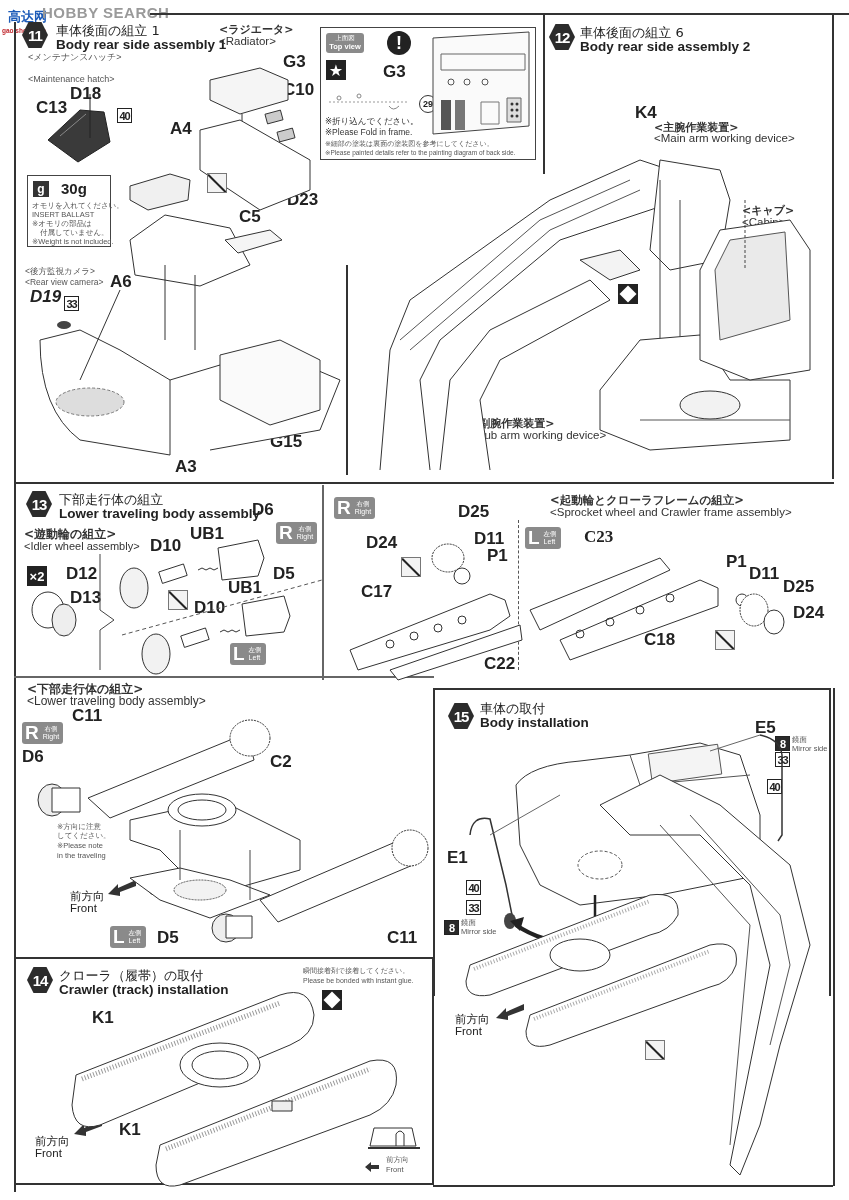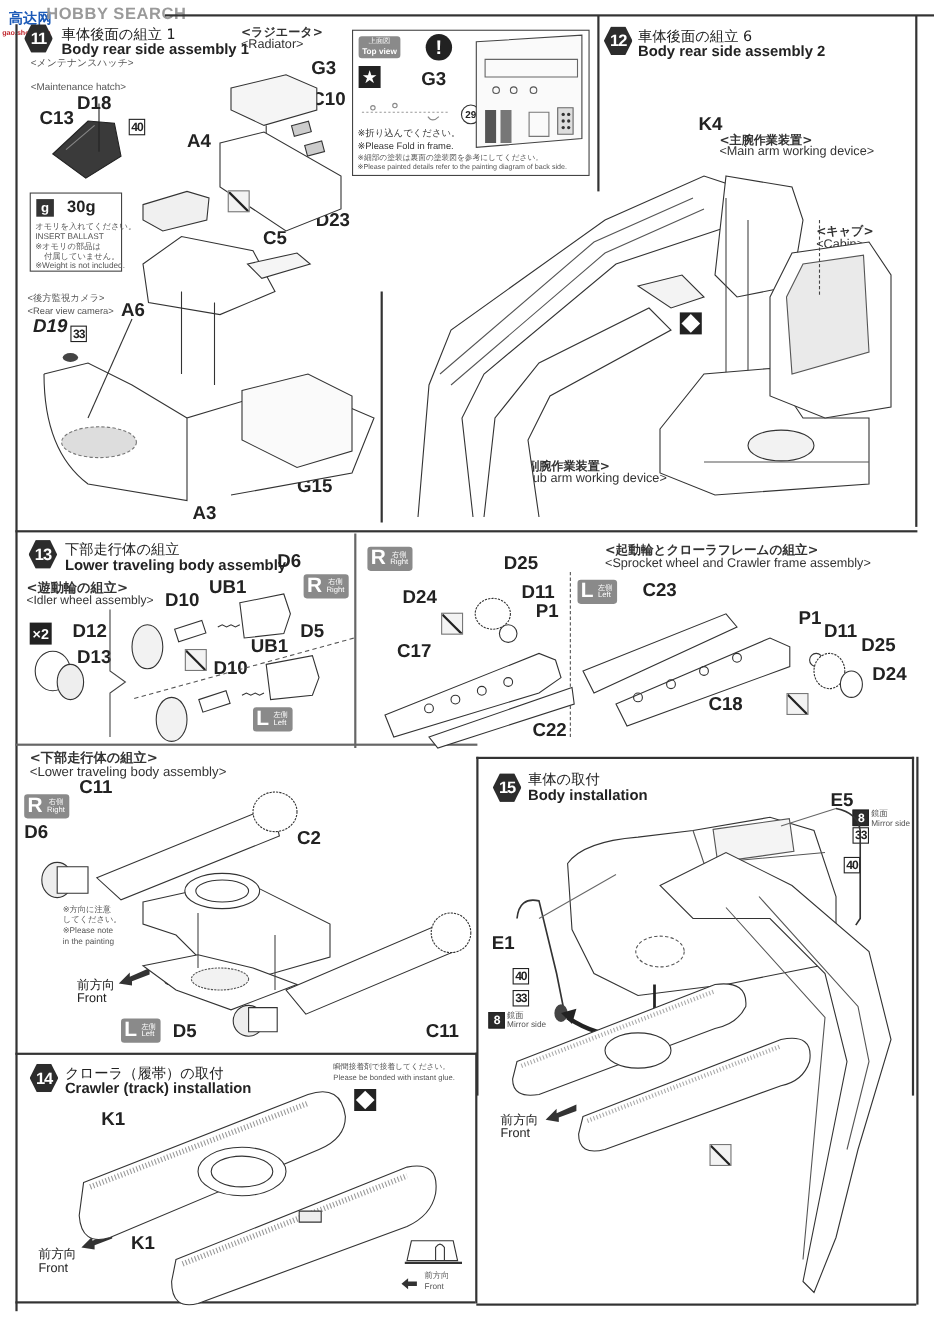--- a/index.html
+++ b/index.html
@@ -271,21 +271,21 @@
 
 <div class="sub-jp" style="left:550px;top:493px;font-size:11.5px;">&lt;起動輪とクローラフレームの組立&gt;</div>
 <div class="sub-en" style="left:550px;top:506px;font-size:11.5px;">&lt;Sprocket wheel and Crawler frame  assembly&gt;</div>
 <div class="side-tag" style="left:525px;top:527px;">
   <span class="big">L</span>
   <span class="lbls">
       <span class="jp">左側</span>
       <span class="en">Left</span>
     </span>
 </div>
-<div class="part" style="left:584px;top:527px;">C23</div>
+<div class="part" style="left:584px;top:527px;font-family:Liberation Serif, serif;">C23</div>
 <div class="part" style="left:726px;top:552px;">P1</div>
 <div class="part" style="left:749px;top:564px;">D11</div>
 <div class="part" style="left:783px;top:577px;">D25</div>
 <div class="part" style="left:793px;top:603px;">D24</div>
 <div class="part" style="left:644px;top:630px;">C18</div>
 <div class="noglue-icon" style="left:715px;top:630px;"></div>
 
 <svg class="draw" style="left:330px;top:540px;" width="510" height="140">
 
   <ellipse cx="118" cy="18" rx="16" ry="14" fill="#fff" stroke="#333" stroke-dasharray="2,1"></ellipse>
@@ -326,21 +326,21 @@
 <div class="side-tag" style="left:110px;top:926px;">
   <span class="big">L</span>
   <span class="lbls">
       <span class="jp">左側</span>
       <span class="en">Left</span>
     </span>
 </div>
 <div class="small-gray" style="left:57px;top:822px;">※方向に注意</div>
 <div class="small-gray" style="left:57px;top:831px;">してください。</div>
 <div class="small-gray" style="left:57px;top:841px;">※Please note</div>
-<div class="small-gray" style="left:57px;top:851px;">in the painting</div>
+<div class="small-gray" style="left:57px;top:851px;">in the traveling</div>
 <div class="front-label" style="left:70px;top:890px;">
   <div>前方向</div>
   <div>Front</div>
 </div>
 <svg class="draw" style="left:108px;top:880px;" width="30" height="16">
   <polygon points="0,14 10,4 10,8 28,0 28,6 12,12 12,16" fill="#333"></polygon>
 </svg>
 
 <svg class="draw" style="left:30px;top:700px;" width="400" height="250">
 

